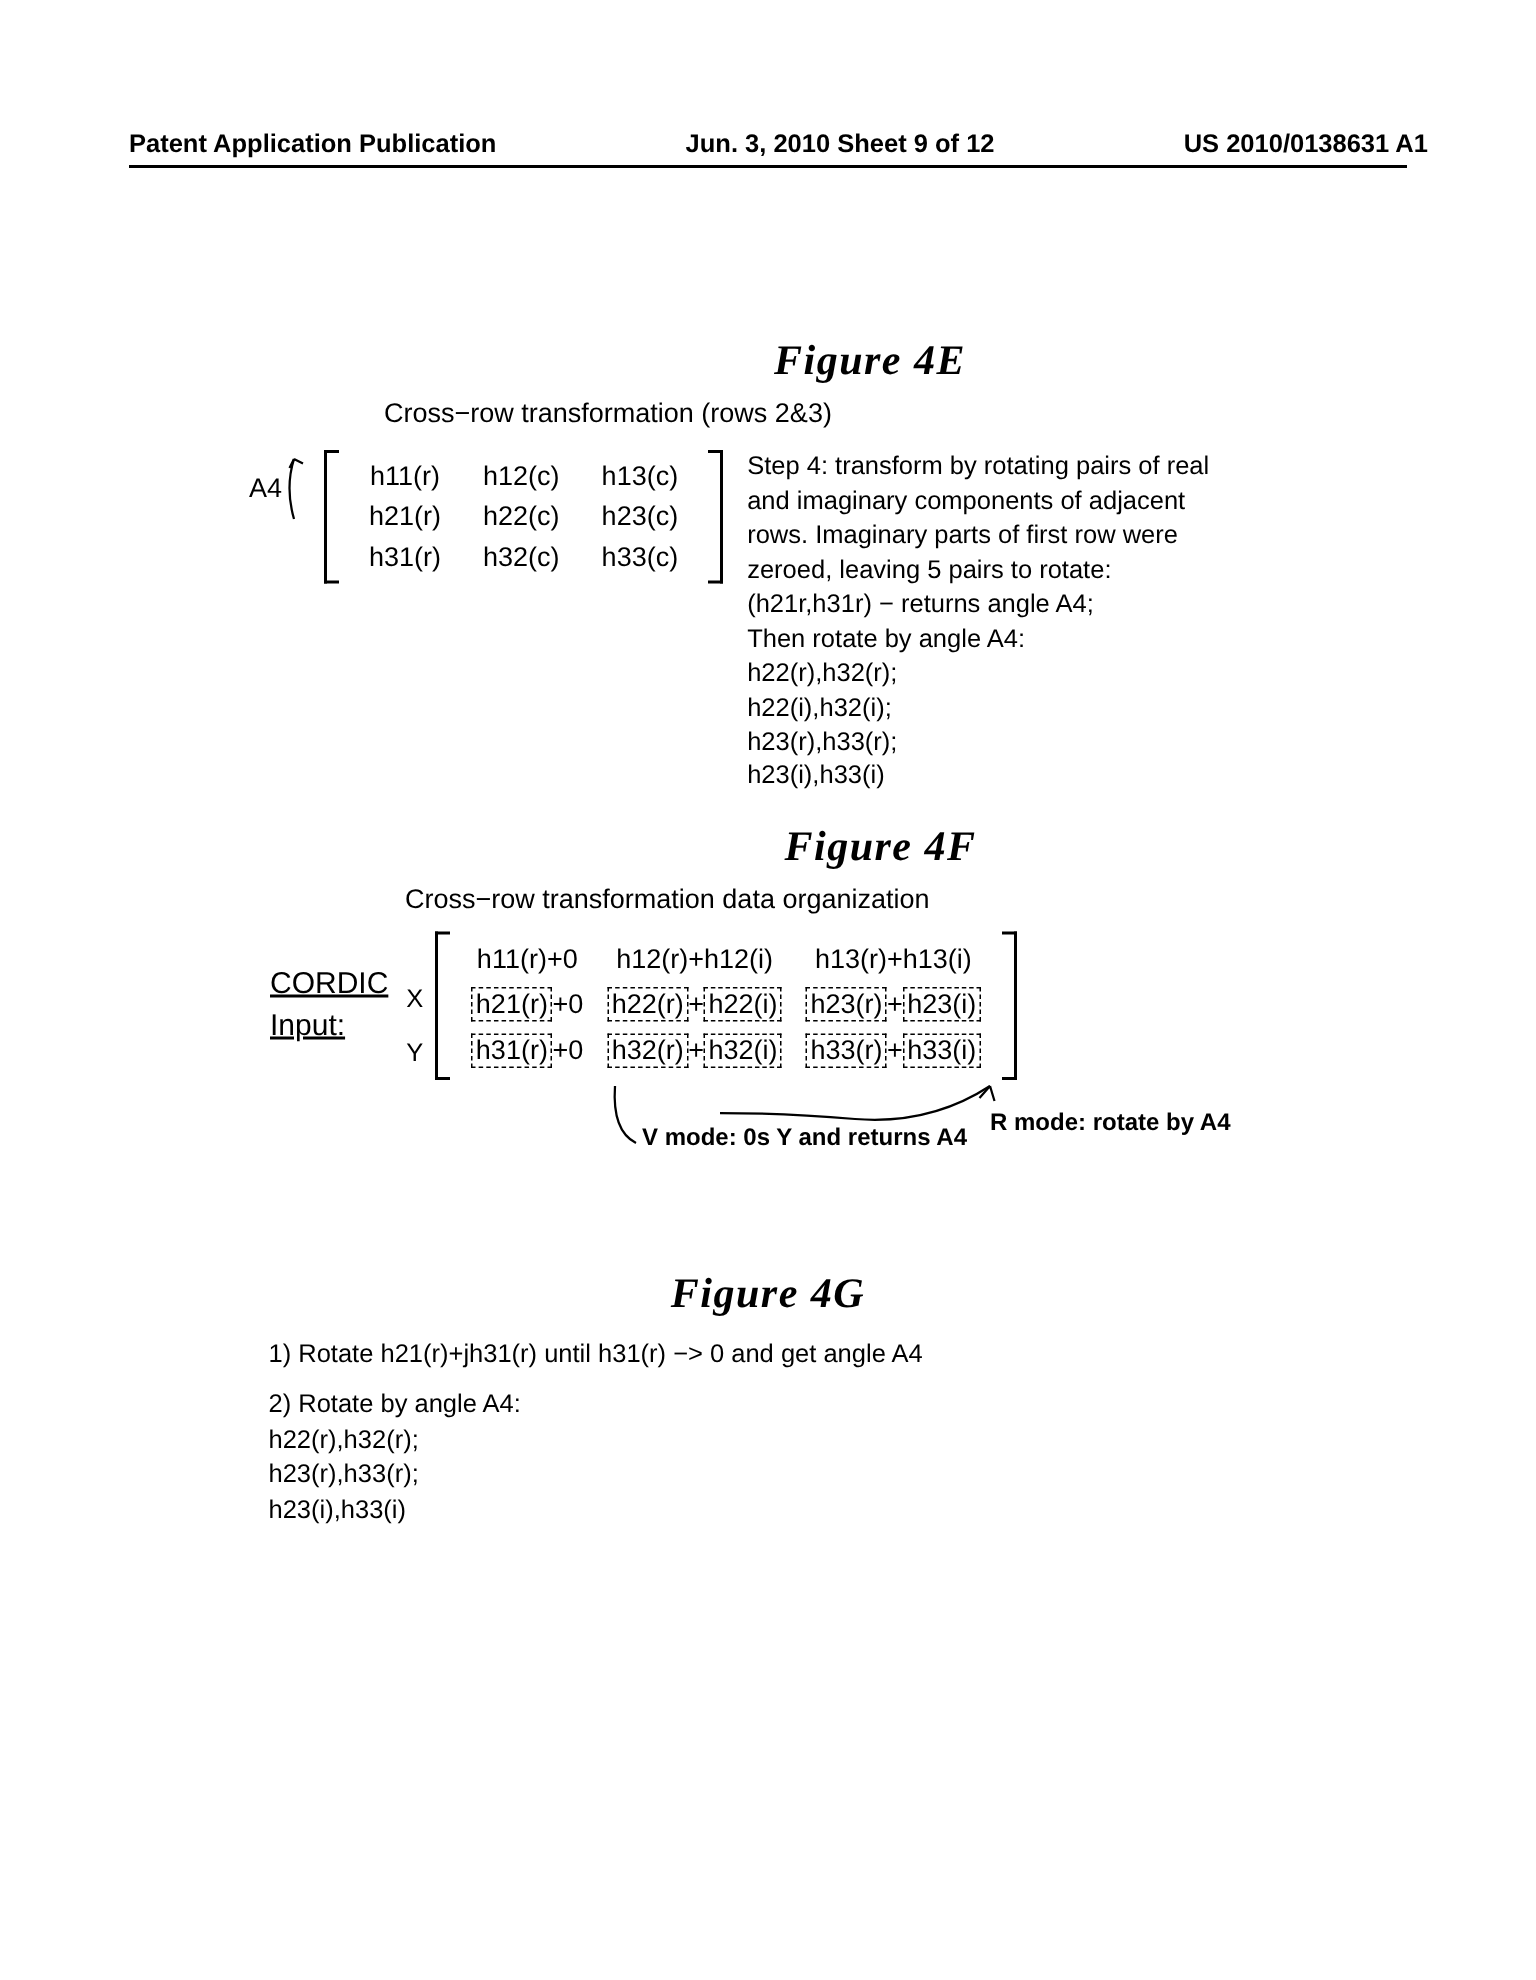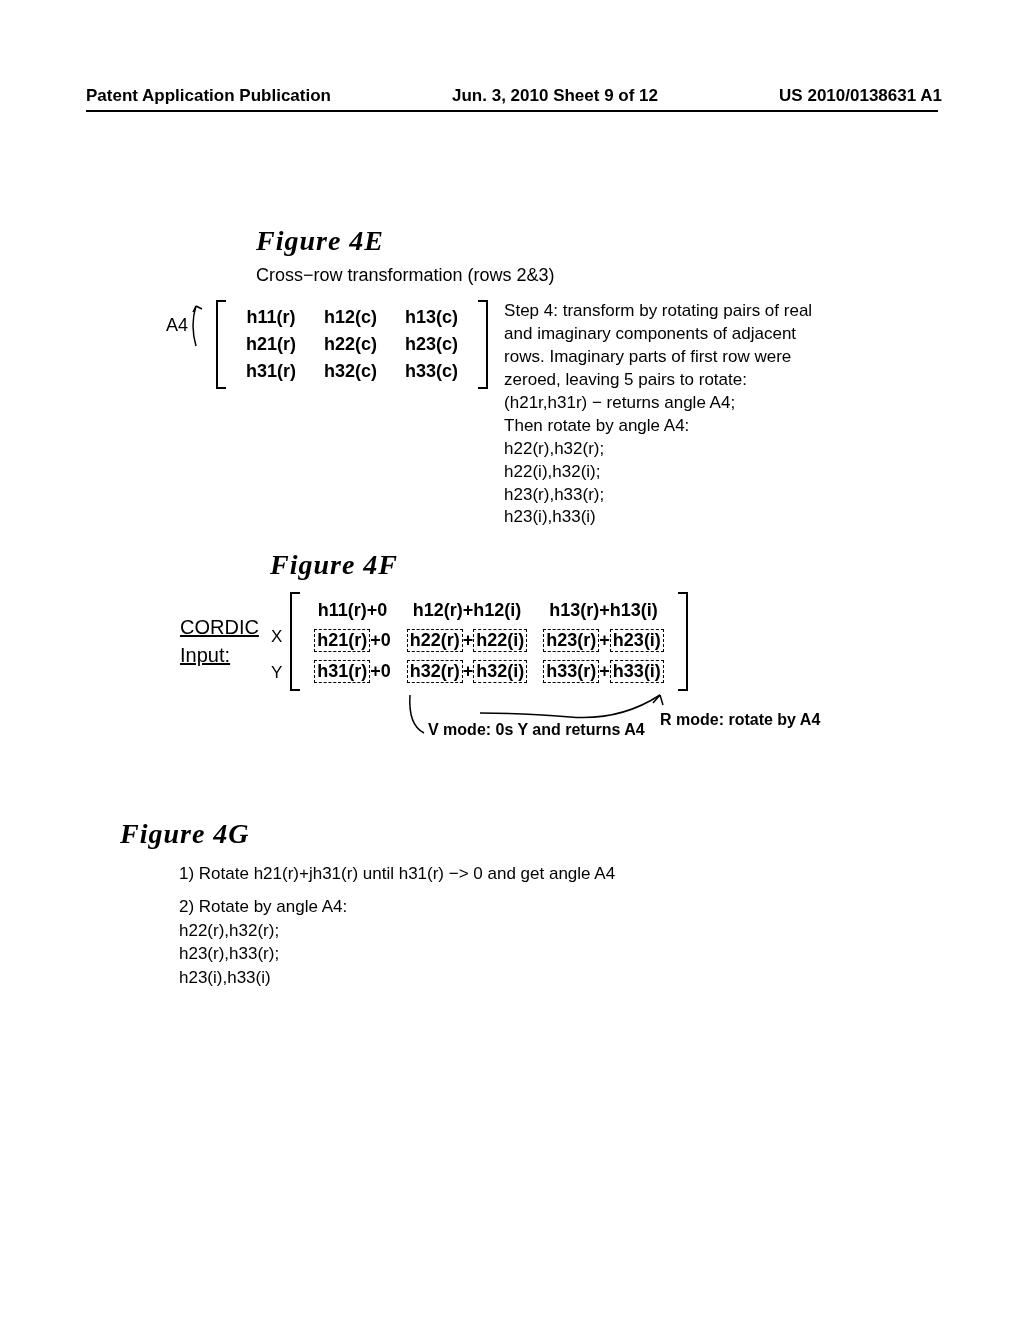--- a/index.html
+++ b/index.html
@@ -9,21 +9,21 @@
       background: #fff;
       font-family: Arial, Helvetica, sans-serif;
       font-size: 18px;
       color: #000;
       position: relative;
     }
     .header {
       position: absolute;
       top: 86px;
       left: 86px;
-      right: 82px;
+      right: 72px;
       display: flex;
       justify-content: space-between;
       font-size: 17px;
       font-weight: bold;
     }
     .header .left { }
     .header .mid { }
     .header .right { }
     .rule {
       position: absolute;
@@ -38,20 +38,21 @@
       top: 225px;
       left: 120px;
       right: 120px;
     }
     .fig-title {
       font-family: "Times New Roman", Times, serif;
       font-style: italic;
       font-weight: bold;
       font-size: 28px;
       letter-spacing: 1px;
+      text-align: center;
     }
     .fig-caption {
       font-size: 18px;
       margin-top: 8px;
     }
     .fig4e-block {
       margin-left: 136px;
     }
     .fig4e-body {
       display: flex;
@@ -75,21 +76,20 @@
     }
     .bracket-left, .bracket-right {
       width: 10px;
       border-top: 2px solid #000;
       border-bottom: 2px solid #000;
     }
     .bracket-left { border-left: 2px solid #000; }
     .bracket-right { border-right: 2px solid #000; }
     .matrix-cells {
       padding: 4px 6px;
-      font-weight: bold;
     }
     .matrix-cells table { border-collapse: collapse; }
     .matrix-cells td {
       padding: 3px 14px;
       text-align: center;
       font-size: 18px;
     }
     .step-text {
       margin-left: 16px;
       font-size: 17px;
@@ -229,20 +229,21 @@
           <div>h23(r),h33(r);</div>
           <div>h23(i),h33(i)</div>
         </div>
       </div>
     </div>
   </div>
 
   <div class="fig4f-block">
     <div class="fig4f-title-wrap">
       <div class="fig-title">Figure  4F</div>
+      <div class="fig-caption">Cross−row transformation data organization</div>
     </div>
     <div class="fig4f-body">
       <div class="input-labels">
         <div>CORDIC</div>
         <div>Input:</div>
       </div>
       <div class="xy-labels">
         <div>X</div>
         <div>Y</div>
       </div>

